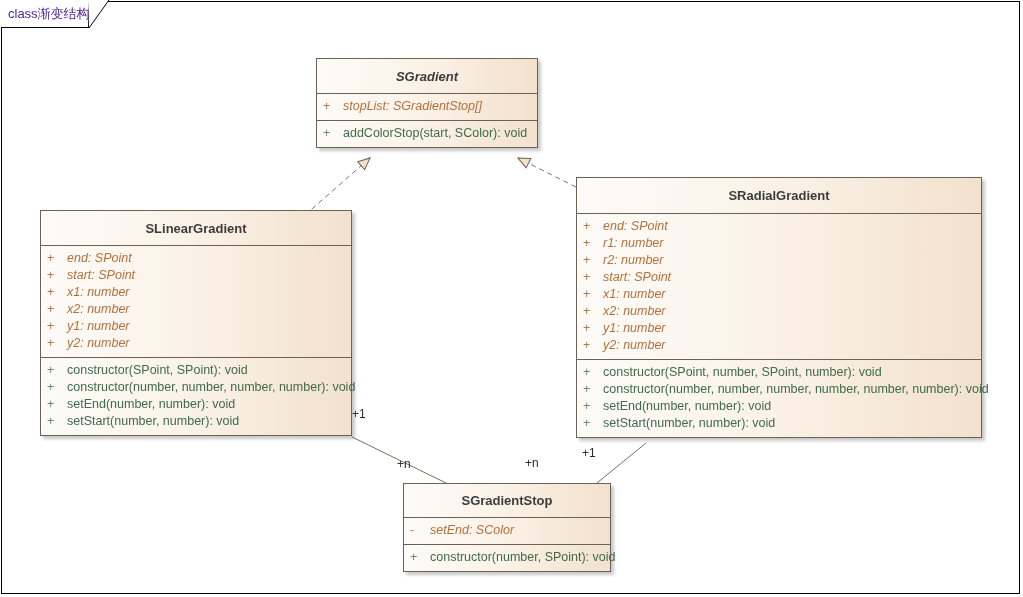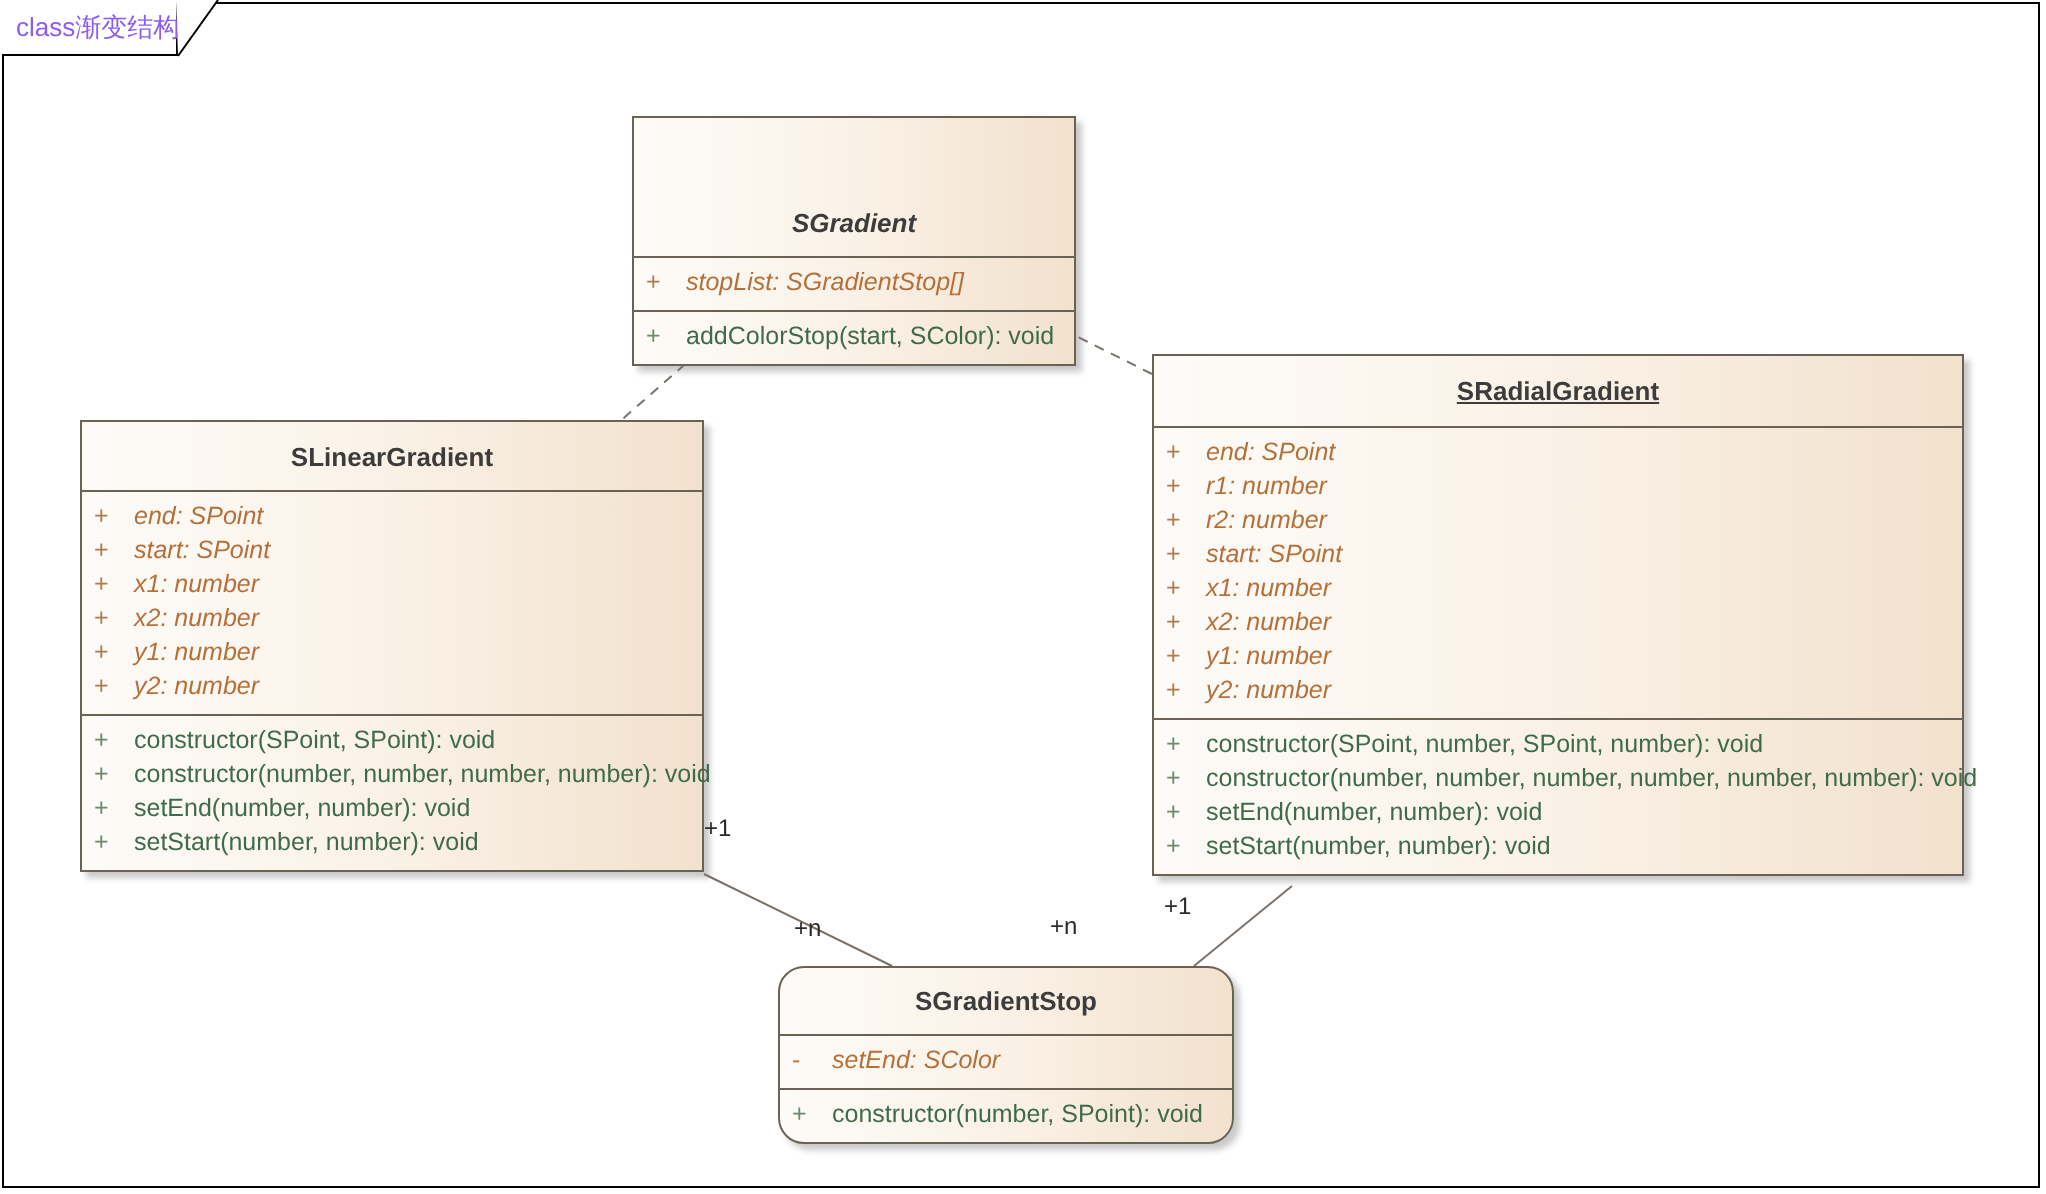--- a/index.html
+++ b/index.html
@@ -43,21 +43,21 @@
   .frame-tab-diag {
     position: absolute;
     left: 88px; top: 0px;
     width: 22px; height: 29px;
     overflow: visible;
   }
   .frame-tab-label {
     position: absolute;
     left: 8px; top: 5px;
     font-size: 13px;
-    color: #8b5cf6;
+    color: #4c1d95;
     white-space: nowrap;
     letter-spacing: 0px;
   }
 
   
   #wires {
     position: absolute;
     left: 0; top: 0;
     width: 1023px; height: 597px;
     z-index: 2;
@@ -158,21 +158,21 @@
       <line x1="597" y1="483" x2="646" y2="443" stroke="#7a7169" stroke-width="1"></line>
     </g>
   </svg>
 
   <div class="mult" style="left:352px; top:407px;">+1</div>
   <div class="mult" style="left:397px; top:457px;">+n</div>
   <div class="mult" style="left:525px; top:456px;">+n</div>
   <div class="mult" style="left:582px; top:446px;">+1</div>
 
   <div class="uml-class" id="box-sgradient" style="left:316px; top:58px; width:222px;">
-    <div class="uml-title abstract" style="height:34px;margin-top:35px;">SGradient</div>
+    <div class="uml-title abstract" style="height:34px;">SGradient</div>
     <div class="uml-sep"></div>
     <div class="uml-compart">
       <div class="uml-row attr-row">
         <span class="vis">+</span>
         <span class="sig">stopList: SGradientStop[]</span>
       </div>
     </div>
     <div class="uml-sep"></div>
     <div class="uml-compart">
       <div class="uml-row meth-row">
@@ -226,21 +226,21 @@
         <span class="sig">setEnd(number, number): void</span>
       </div>
       <div class="uml-row meth-row">
         <span class="vis">+</span>
         <span class="sig">setStart(number, number): void</span>
       </div>
     </div>
   </div>
 
   <div class="uml-class" id="box-sradial" style="left:576px; top:177px; width:406px;">
-    <div class="uml-title" style="height:35px;text-decoration:underline;">SRadialGradient</div>
+    <div class="uml-title" style="height:35px;">SRadialGradient</div>
     <div class="uml-sep"></div>
     <div class="uml-compart">
       <div class="uml-row attr-row">
         <span class="vis">+</span>
         <span class="sig">end: SPoint</span>
       </div>
       <div class="uml-row attr-row">
         <span class="vis">+</span>
         <span class="sig">r1: number</span>
       </div>
@@ -283,21 +283,21 @@
         <span class="vis">+</span>
         <span class="sig">setEnd(number, number): void</span>
       </div>
       <div class="uml-row meth-row">
         <span class="vis">+</span>
         <span class="sig">setStart(number, number): void</span>
       </div>
     </div>
   </div>
 
-  <div class="uml-class" id="box-sstop" style="left:389px; top:483px; width:228px;border-radius:13px;">
+  <div class="uml-class" id="box-sstop" style="left:403px; top:483px; width:208px;">
     <div class="uml-title" style="height:33px;">SGradientStop</div>
     <div class="uml-sep"></div>
     <div class="uml-compart">
       <div class="uml-row attr-row">
         <span class="vis">-</span>
         <span class="sig">setEnd: SColor</span>
       </div>
     </div>
     <div class="uml-sep"></div>
     <div class="uml-compart">

